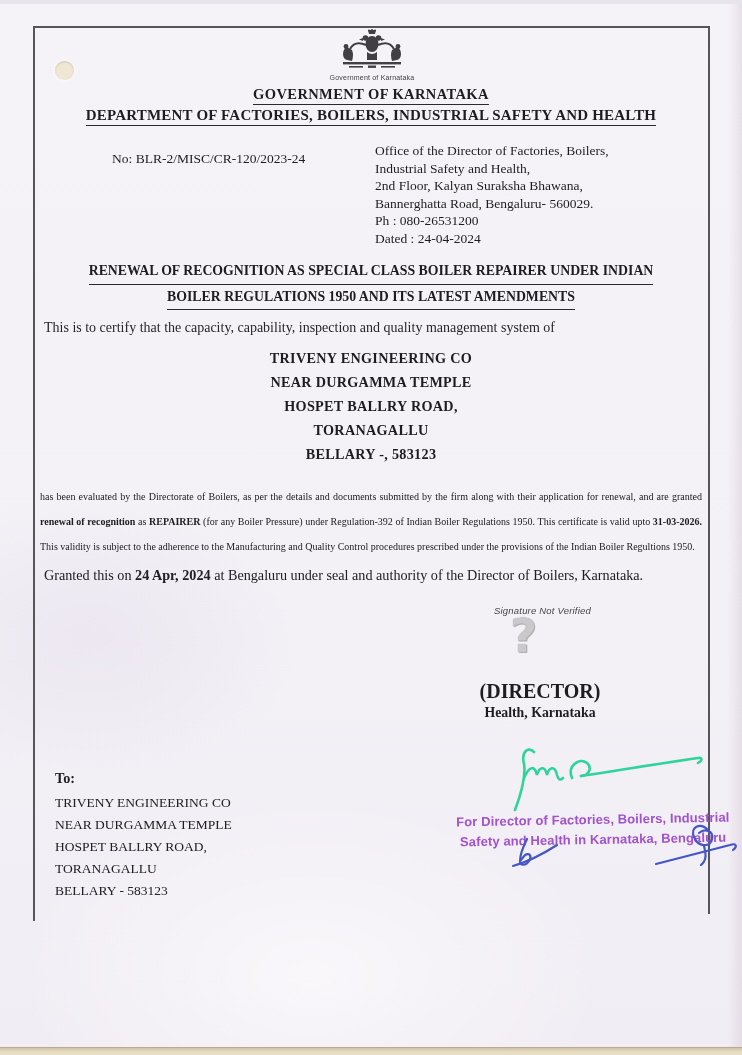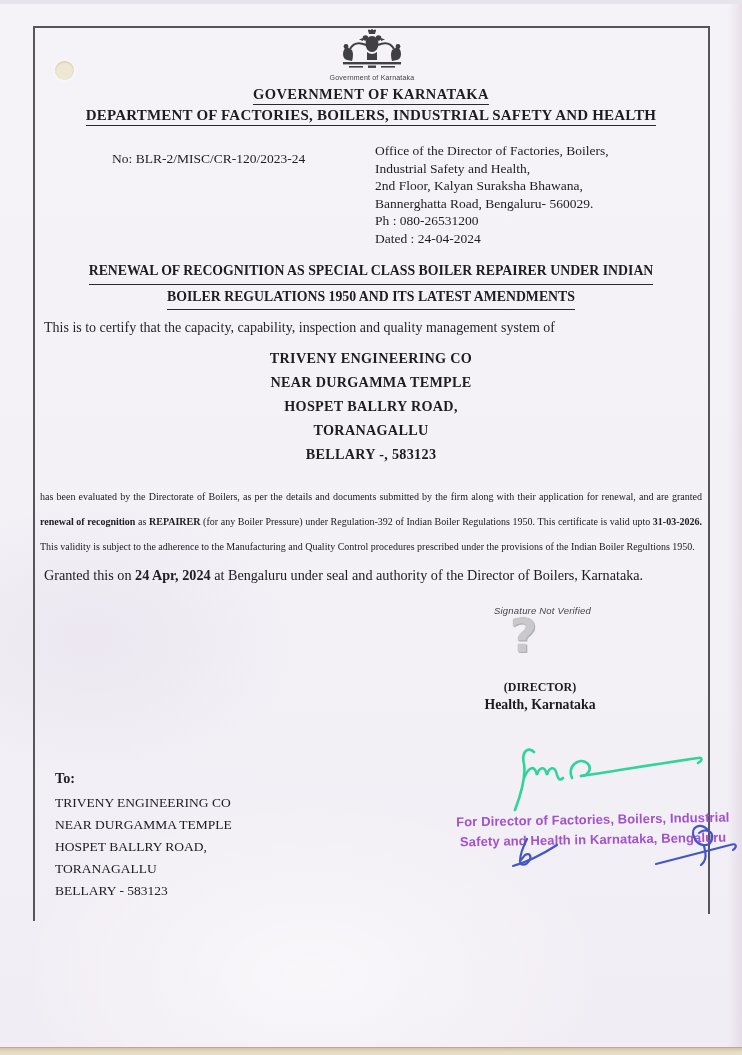--- a/index.html
+++ b/index.html
@@ -32,21 +32,21 @@
   .subject .hline{border-bottom-width:1.4px;}
   .intro{position:absolute;left:44px;top:316px;font-size:14px;color:#26262a;text-align:center;}
   .company{position:absolute;left:0;top:342px;width:742px;text-align:center;font-weight:bold;font-size:14.2px;line-height:24px;letter-spacing:.3px;}
   .para{position:absolute;left:40px;top:480px;width:662px;font-size:10px;line-height:25.2px;text-align:justify;color:#202024;}
   .b{font-weight:bold;}
   .granted{position:absolute;left:44px;top:563px;font-size:14.2px;color:#202024;}
   .sig-nv{position:absolute;left:494px;top:601px;font-family:"Liberation Sans", sans-serif;font-style:italic;font-size:9.5px;color:#454548;letter-spacing:.2px;}
   .qmark{position:absolute;left:510px;top:604px;font-family:"DejaVu Sans", sans-serif;font-weight:bold;font-size:47px;
     color:#c9c9cb;text-shadow:0 0 1px #8f8f93, 1px 1px 0 #b5b5b8;}
   .director-block{position:absolute;left:370px;top:676px;width:340px;text-align:center;font-weight:bold;}
-  .director-title{font-size:12px;}
+  .director-title{font-size:20px;}
   .dept{font-size:13.8px;line-height:23.5px;margin-top:2px;}
   .sig-green{position:absolute;left:468px;top:740px;}
   .stamp{position:absolute;left:448px;top:806px;width:290px;text-align:center;
     font-family:"Liberation Sans", sans-serif;font-weight:bold;font-size:13px;line-height:19.5px;
     color:#a253cb;transform:rotate(-1deg);letter-spacing:.1px;}
   .ink1{position:absolute;left:505px;top:831px;}
   .ink2{position:absolute;left:648px;top:814px;}
   .to-block{position:absolute;left:55px;top:763px;font-size:13.5px;line-height:22px;color:#202024;}
   .to-label{font-weight:bold;font-size:14.2px;margin-bottom:3px;}
   .bottom-strip{position:absolute;left:0;bottom:0;width:742px;height:11px;

